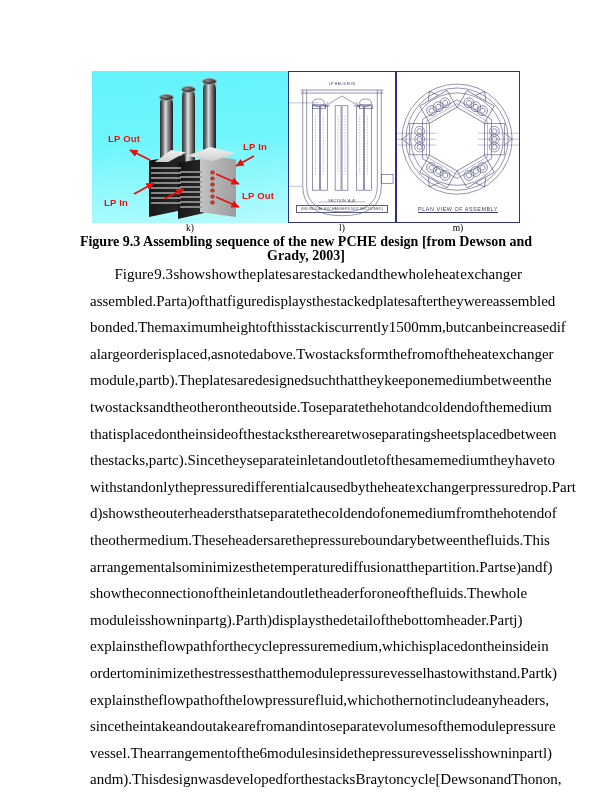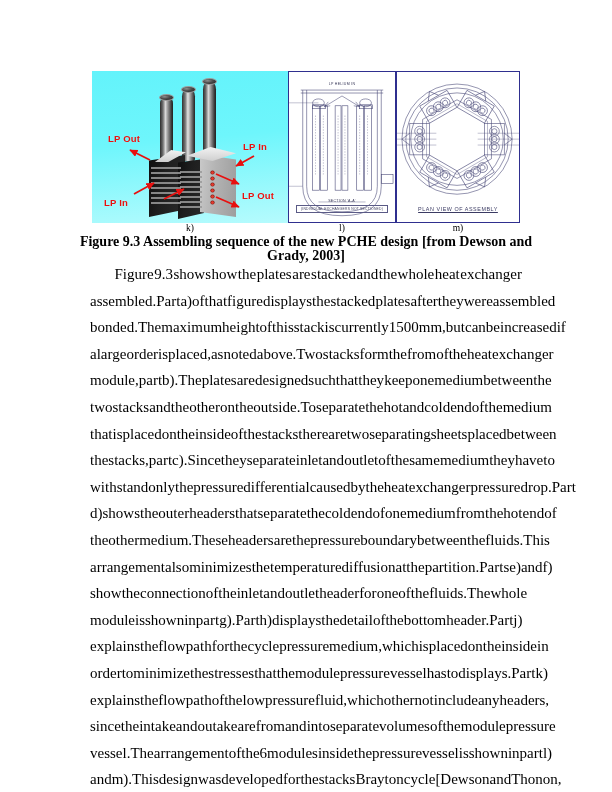--- a/index.html
+++ b/index.html
@@ -699,21 +699,21 @@
         <span>minimize</span>
         <span>the</span>
         <span>stresses</span>
         <span>that</span>
         <span>the</span>
         <span>module</span>
         <span>pressure</span>
         <span>vessel</span>
         <span>has</span>
         <span>to</span>
-        <span>displays.</span>
+        <span>withstand.</span>
         <span>Part</span>
         <span>k)</span>
       </div>
       <div class="tline">
         <span>explains</span>
         <span>the</span>
         <span>flow</span>
         <span>path</span>
         <span>of</span>
         <span>the</span>

